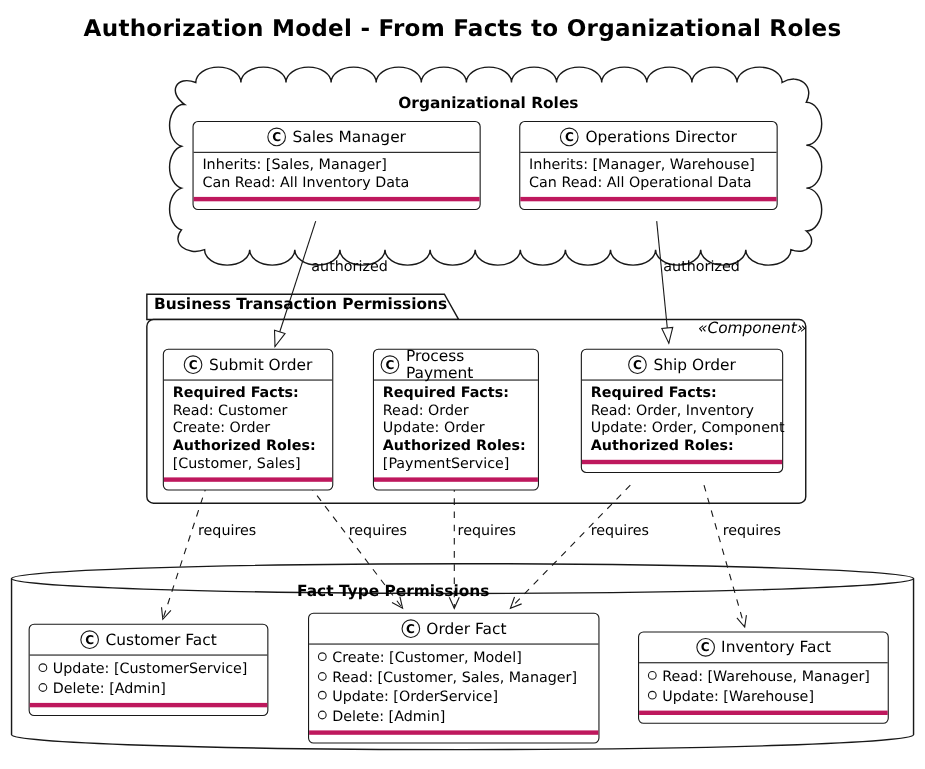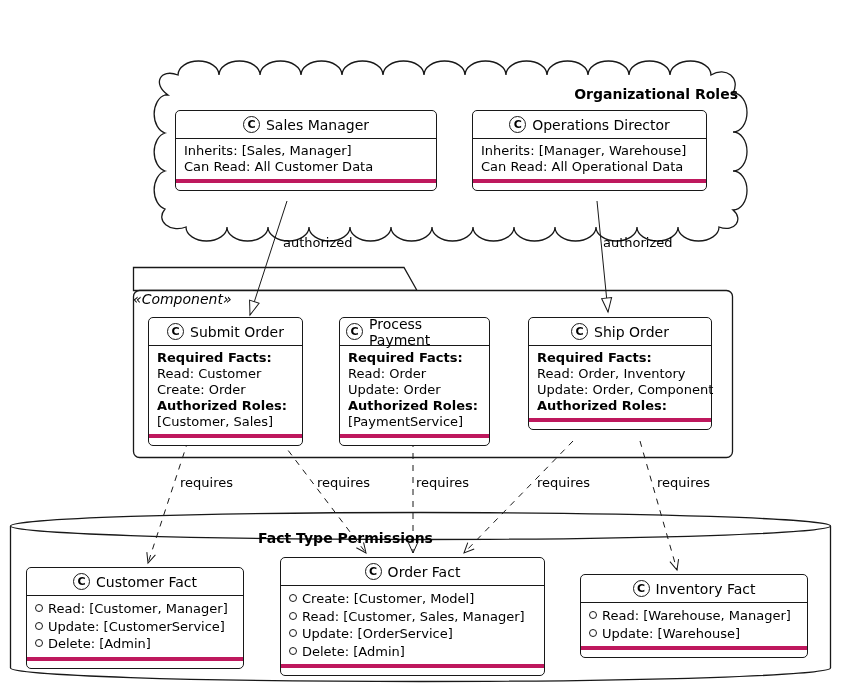--- a/index.html
+++ b/index.html
@@ -3,24 +3,24 @@
 <meta charset="utf-8">
 <style>
   html,body{margin:0;padding:0;background:#fff;}
   .canvas{position:relative;width:841px;height:699px;background:#fff;overflow:hidden;
           font-family:"DejaVu Sans",sans-serif;color:#000;}
   svg.bg{position:absolute;left:0;top:0;width:841px;height:699px;}
   .abs{position:absolute;}
   .diagram-title{left:0;top:14px;width:841px;text-align:center;
                  font-size:21px;font-weight:bold;letter-spacing:.2px;}
   .group-label{font-weight:bold;font-size:14px;text-align:center;}
-  .cloud-label{left:150px;top:86px;width:588px;text-align:right;}
-  .db-label{left:16px;top:530px;width:659px;}
+  .cloud-label{left:150px;top:86px;width:588px;}
+  .db-label{left:28px;top:530px;width:659px;}
   .pkg-label{left:140px;top:269px;font-weight:bold;font-size:14px;}
-  .stereotype{left:133px;top:291px;width:600px;text-align:left;
+  .stereotype{left:133px;top:291px;width:600px;text-align:right;
               font-style:italic;font-size:14px;}
   .edge-label{font-size:13px;white-space:nowrap;}
   .uml-class{position:absolute;background:#fff;border:1px solid #181818;border-radius:5px;
              box-sizing:border-box;}
   .uml-head{display:flex;align-items:center;justify-content:center;gap:6px;
             padding:4px 6px;border-bottom:1px solid #181818;font-size:14px;height:19px;}
   .c-icon{display:inline-flex;align-items:center;justify-content:center;flex:0 0 auto;
           width:15px;height:15px;border:1.2px solid #181818;border-radius:50%;
           font-size:11px;font-weight:bold;line-height:1;}
   .uml-body{padding:4px 8px;font-size:13px;line-height:16px;
@@ -71,50 +71,52 @@
     <line x1="287" y1="201" x2="250" y2="315" stroke="#181818" stroke-width="1" marker-end="url(#mOpen)"></line>
     <line x1="597" y1="201" x2="608" y2="312" stroke="#181818" stroke-width="1" marker-end="url(#mOpen)"></line>
 
     <line x1="188" y1="441" x2="148" y2="563" stroke="#181818" stroke-width="1" stroke-dasharray="6,6" marker-end="url(#mVee)"></line>
     <line x1="281" y1="441" x2="366" y2="553" stroke="#181818" stroke-width="1" stroke-dasharray="6,6" marker-end="url(#mVee)"></line>
     <line x1="413" y1="441" x2="413" y2="553" stroke="#181818" stroke-width="1" stroke-dasharray="6,6" marker-end="url(#mVee)"></line>
     <line x1="573" y1="441" x2="464" y2="553" stroke="#181818" stroke-width="1" stroke-dasharray="6,6" marker-end="url(#mVee)"></line>
     <line x1="640" y1="441" x2="677" y2="570" stroke="#181818" stroke-width="1" stroke-dasharray="6,6" marker-end="url(#mVee)"></line>
   </svg>
 
+  <div class="abs diagram-title">Authorization Model - From Facts to Organizational Roles</div>
 
   <div class="abs group-label cloud-label">Organizational Roles</div>
 
   <div class="uml-class" style="left:175px;top:110px;width:262px;">
     <div class="uml-head">
       <span class="c-icon">C</span>
       <span>Sales Manager</span>
     </div>
     <div class="uml-body">
       <div class="uml-line">Inherits: [Sales, Manager]</div>
-      <div class="uml-line">Can Read: All Customer Data</div>
+      <div class="uml-line">Can Read: All Inventory Data</div>
     </div>
     <div class="uml-foot"></div>
   </div>
 
   <div class="uml-class" style="left:472px;top:110px;width:235px;">
     <div class="uml-head">
       <span class="c-icon">C</span>
       <span>Operations Director</span>
     </div>
     <div class="uml-body">
       <div class="uml-line">Inherits: [Manager, Warehouse]</div>
       <div class="uml-line">Can Read: All Operational Data</div>
     </div>
     <div class="uml-foot"></div>
   </div>
 
   <div class="abs edge-label" style="left:283px;top:235px;">authorized</div>
   <div class="abs edge-label" style="left:603px;top:235px;">authorized</div>
 
+  <div class="abs pkg-label">Business Transaction Permissions</div>
   <div class="abs stereotype">«Component»</div>
 
   <div class="uml-class" style="left:148px;top:317px;width:155px;">
     <div class="uml-head">
       <span class="c-icon">C</span>
       <span>Submit Order</span>
     </div>
     <div class="uml-body">
       <div class="uml-line b">Required Facts:</div>
       <div class="uml-line">Read: Customer</div>
@@ -161,21 +163,20 @@
   <div class="abs edge-label" style="left:657px;top:475px;">requires</div>
 
   <div class="abs group-label db-label">Fact Type Permissions</div>
 
   <div class="uml-class fact" style="left:26px;top:567px;width:218px;">
     <div class="uml-head">
       <span class="c-icon">C</span>
       <span>Customer Fact</span>
     </div>
     <div class="uml-body">
-      <div class="uml-line"><span class="dot"></span><span>Read: [Customer, Manager]</span></div>
       <div class="uml-line"><span class="dot"></span><span>Update: [CustomerService]</span></div>
       <div class="uml-line"><span class="dot"></span><span>Delete: [Admin]</span></div>
     </div>
     <div class="uml-foot"></div>
   </div>
 
   <div class="uml-class fact" style="left:280px;top:557px;width:265px;">
     <div class="uml-head">
       <span class="c-icon">C</span>
       <span>Order Fact</span>

